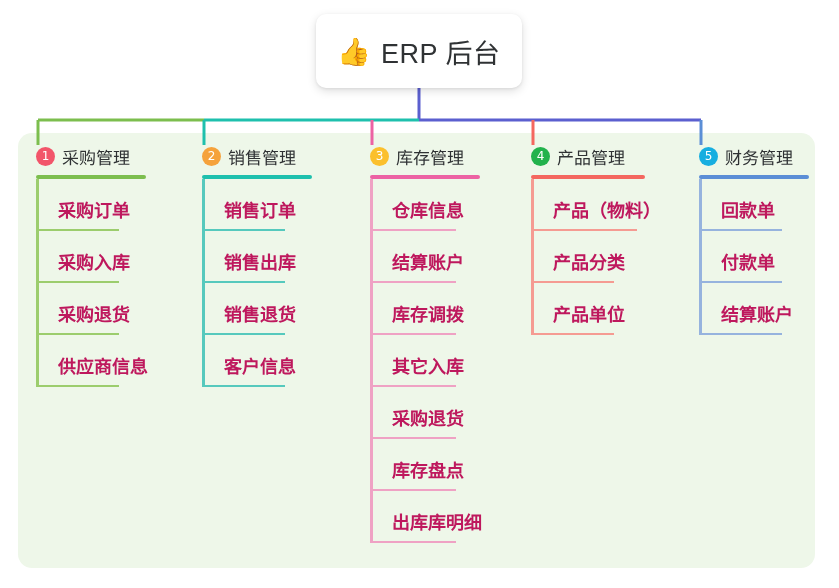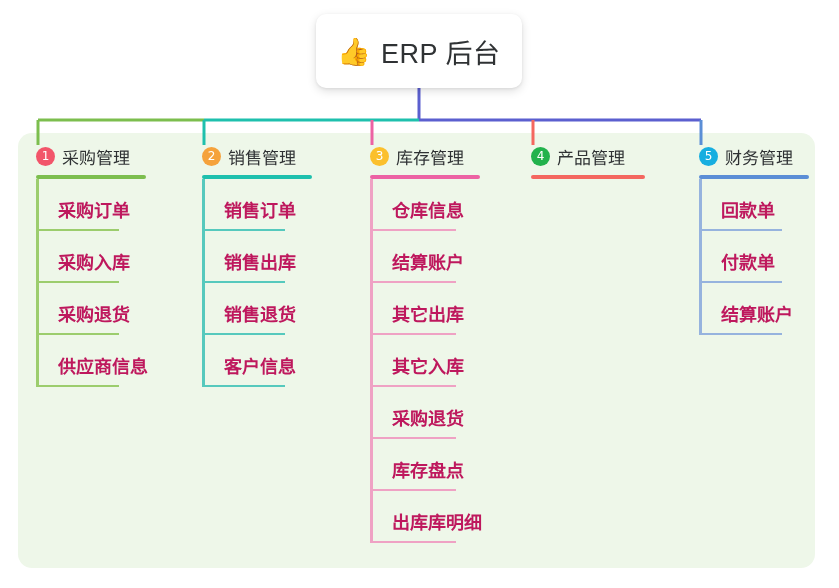--- a/index.html
+++ b/index.html
@@ -177,21 +177,21 @@
           <div class="trunk" style="height: 364px; background: rgb(239, 162, 196);"></div>
           <div class="leaf" style="top: 0px; width: 100px;">
             <span class="leaf-label">仓库信息</span>
             <div class="leaf-rule" style="width: 86px; background: rgb(239, 162, 196);"></div>
           </div>
           <div class="leaf" style="top: 52px; width: 100px;">
             <span class="leaf-label">结算账户</span>
             <div class="leaf-rule" style="width: 86px; background: rgb(239, 162, 196);"></div>
           </div>
           <div class="leaf" style="top: 104px; width: 100px;">
-            <span class="leaf-label">其它出库</span>
+            <span class="leaf-label">库存调拨</span>
             <div class="leaf-rule" style="width: 86px; background: rgb(239, 162, 196);"></div>
           </div>
           <div class="leaf" style="top: 156px; width: 100px;">
             <span class="leaf-label">其它入库</span>
             <div class="leaf-rule" style="width: 86px; background: rgb(239, 162, 196);"></div>
           </div>
           <div class="leaf" style="top: 208px; width: 100px;">
             <span class="leaf-label">采购退货</span>
             <div class="leaf-rule" style="width: 86px; background: rgb(239, 162, 196);"></div>
           </div>
@@ -204,20 +204,35 @@
             <div class="leaf-rule" style="width: 86px; background: rgb(239, 162, 196);"></div>
           </div>
         </div>
       </div>
       <div class="col" style="left: 531px;">
         <div class="col-head">
           <span class="badge" style="background: rgb(34, 178, 76);">4</span>
           <span class="col-title">产品管理</span>
         </div>
         <div class="head-rule" style="width: 114px; background: rgb(244, 103, 95);"></div>
+        <div class="leaves" style="height: 156px;">
+          <div class="trunk" style="height: 156px; background: rgb(245, 155, 146);"></div>
+          <div class="leaf" style="top: 0px; width: 120px;">
+            <span class="leaf-label">产品（物料）</span>
+            <div class="leaf-rule" style="width: 106px; background: rgb(245, 155, 146);"></div>
+          </div>
+          <div class="leaf" style="top: 52px; width: 97px;">
+            <span class="leaf-label">产品分类</span>
+            <div class="leaf-rule" style="width: 83px; background: rgb(245, 155, 146);"></div>
+          </div>
+          <div class="leaf" style="top: 104px; width: 97px;">
+            <span class="leaf-label">产品单位</span>
+            <div class="leaf-rule" style="width: 83px; background: rgb(245, 155, 146);"></div>
+          </div>
+        </div>
       </div>
       <div class="col" style="left: 699px;">
         <div class="col-head">
           <span class="badge" style="background: rgb(23, 174, 224);">5</span>
           <span class="col-title">财务管理</span>
         </div>
         <div class="head-rule" style="width: 110px; background: rgb(91, 142, 214);"></div>
         <div class="leaves" style="height: 156px;">
           <div class="trunk" style="height: 156px; background: rgb(150, 179, 222);"></div>
           <div class="leaf" style="top: 0px; width: 97px;">

